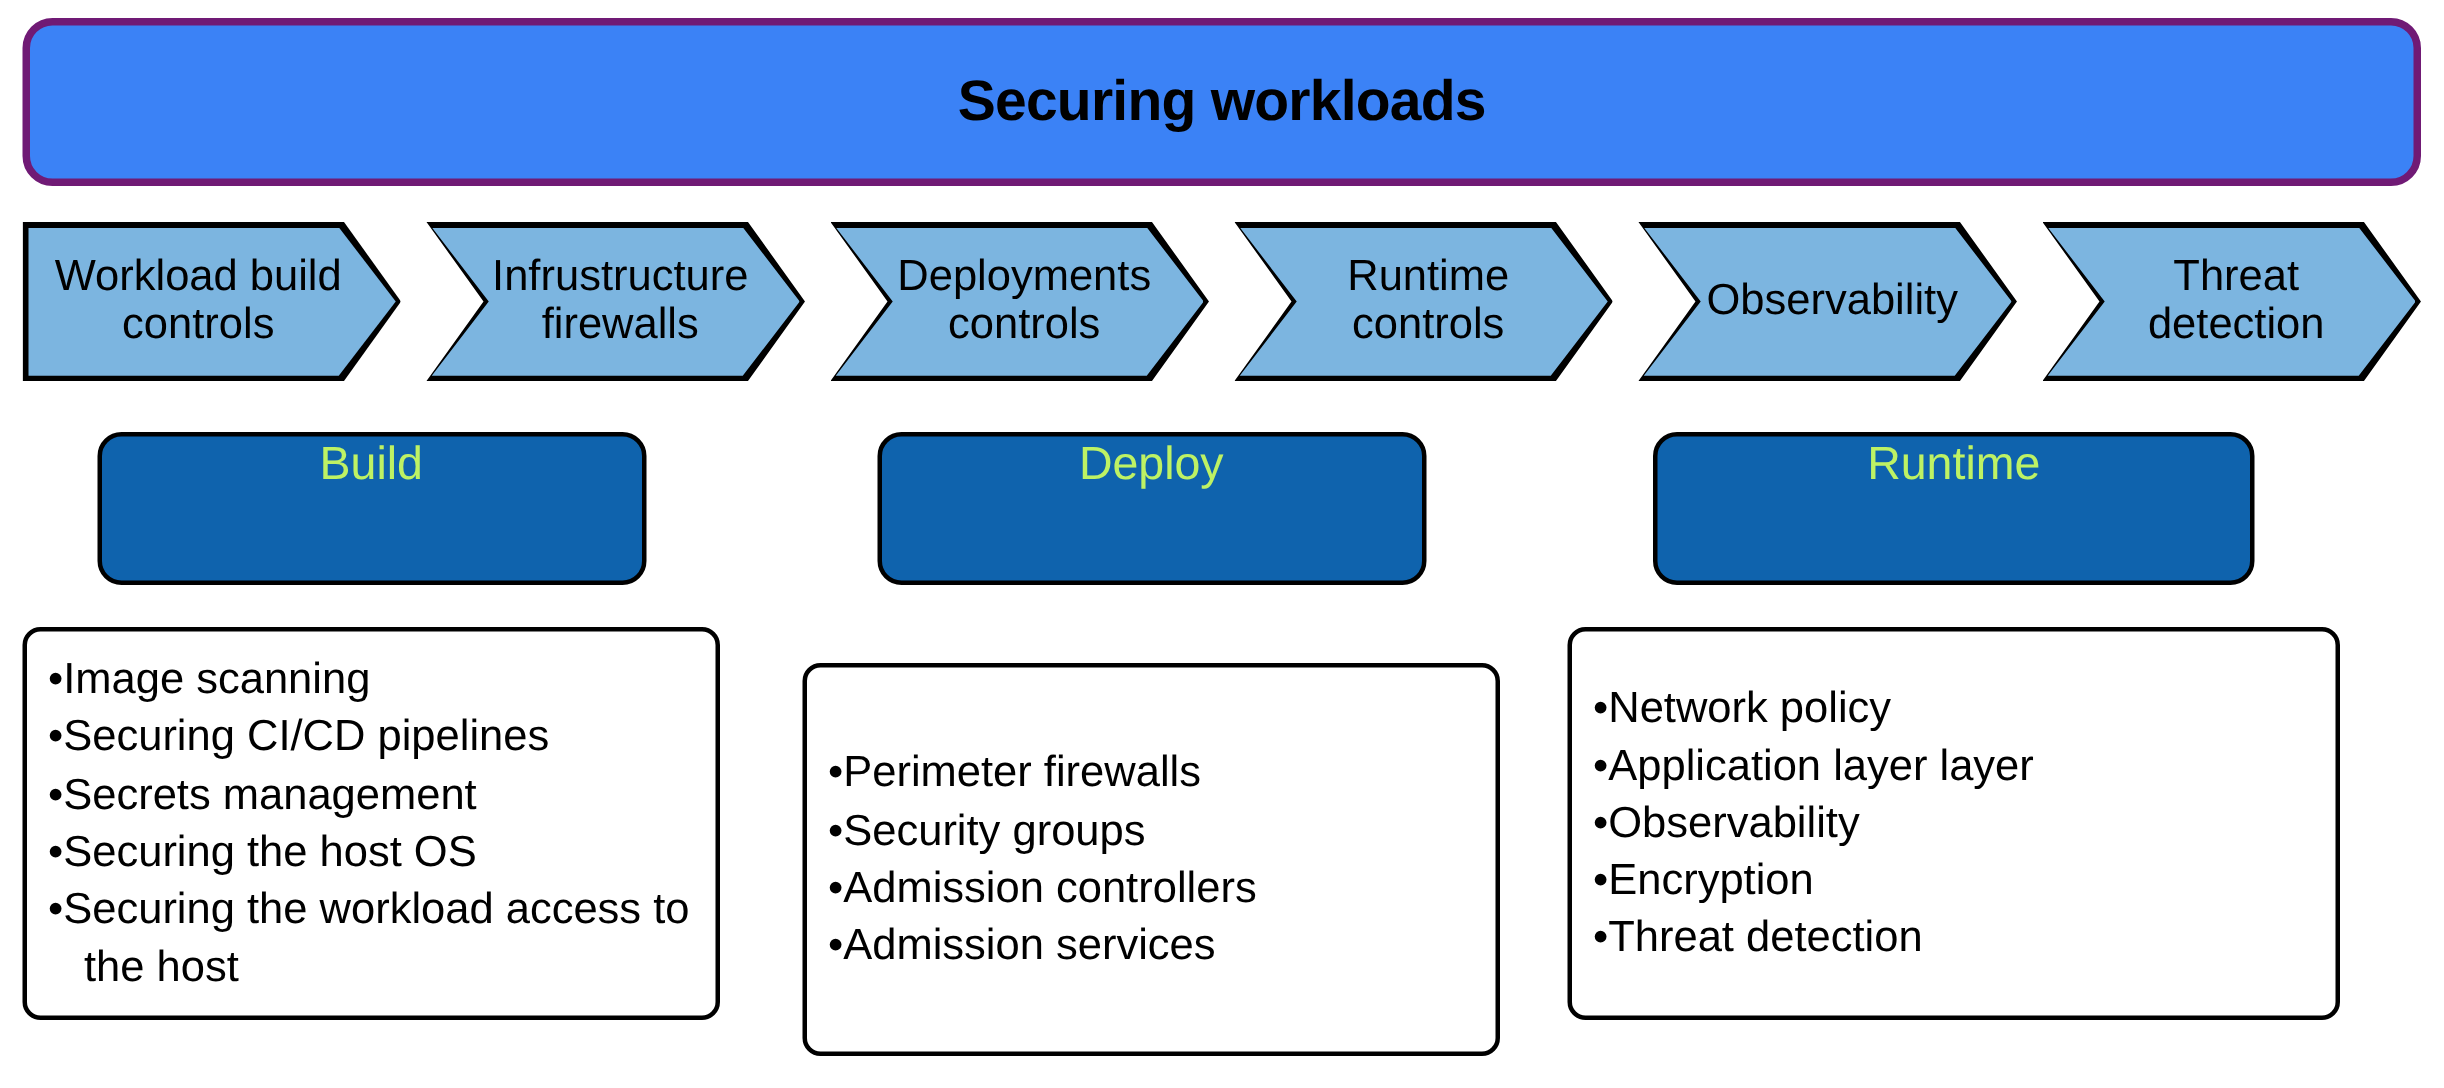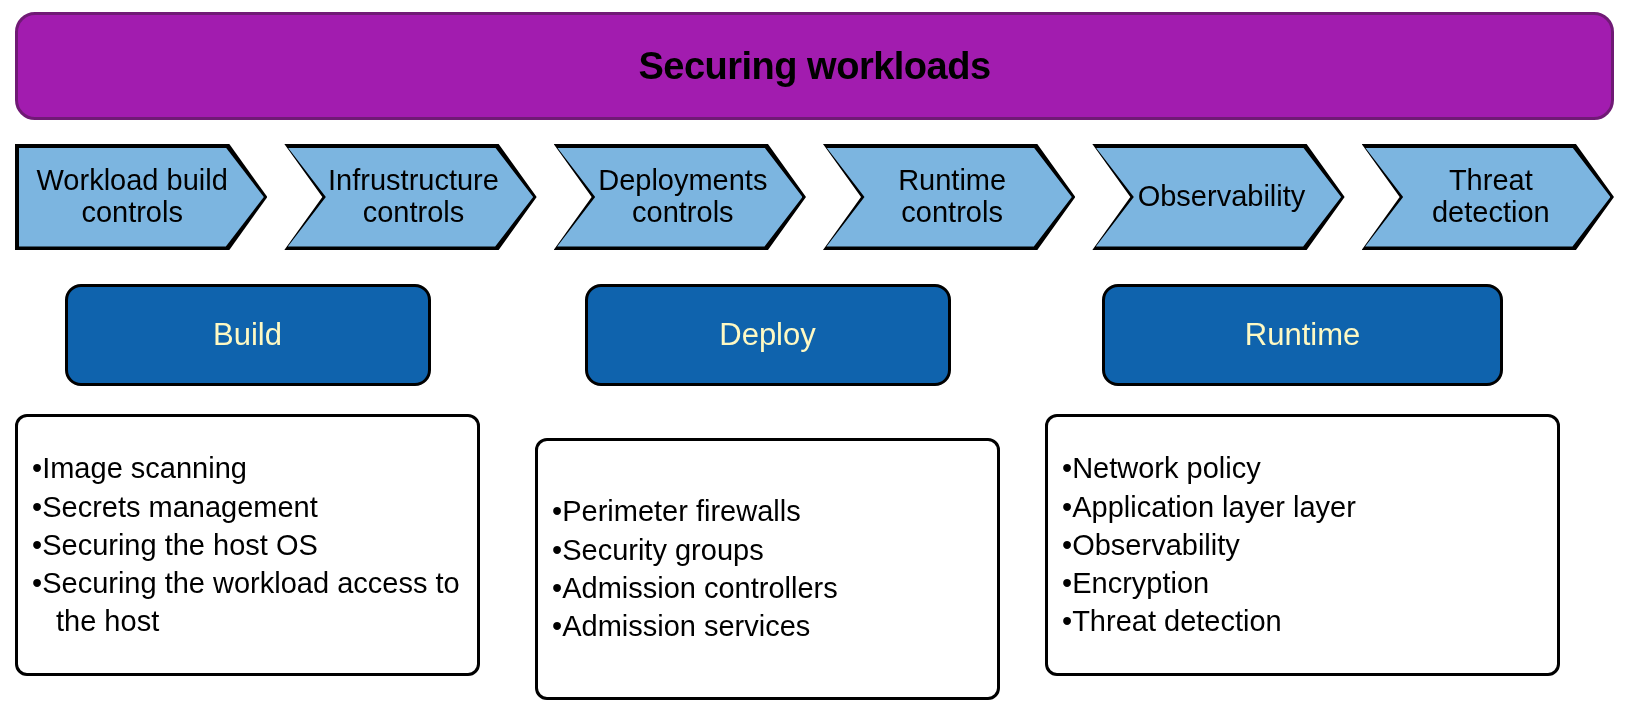--- a/index.html
+++ b/index.html
@@ -9,22 +9,22 @@
     font-family: "Liberation Sans", sans-serif;
     color: #000;
     overflow: hidden;
     position: relative;
   }
 
   
   .banner {
     margin: 12px 15px 0 15px;
     height: 102px;
-    background: #a21caf;
-    border: 3px solid #701a75;
+    background: #3b82f6;
+    border: 5px solid #701a75;
     border-radius: 20px;
     display: flex;
     align-items: center;
     justify-content: center;
   }
   .banner-title {
     font-size: 38px;
     font-weight: 700;
     letter-spacing: -0.5px;
   }
@@ -78,23 +78,22 @@
   .col-deploy  { width: 465px; margin-left: 55px; gap: 24px; }
   .col-runtime { width: 515px; margin-left: 45px; }
 
   .phase-badge {
     margin: 34px auto 0 auto;
     height: 96px;
     background: #0f63ad;
     border: 3px solid #000;
     border-radius: 16px;
     display: flex;
-    align-items: center;
-    justify-content: center;
-    color: #fef9c3;
+    justify-content: center;
+    color: #bef264;
     font-size: 31px;
   }
   .col-build .phase-badge,
   .col-deploy .phase-badge { width: 360px; }
   .col-runtime .phase-badge { width: 395px; }
 
   .items-card {
     margin-top: 28px;
     border: 3px solid #000;
     border-radius: 12px;
@@ -127,21 +126,21 @@
 
 <div class="stage-row">
   <div class="chevron first">
     <div class="shape-outer"></div>
     <div class="shape-inner">Workload build
 controls</div>
   </div>
   <div class="chevron">
     <div class="shape-outer"></div>
     <div class="shape-inner">Infrustructure
-controls</div>
+firewalls</div>
   </div>
   <div class="chevron">
     <div class="shape-outer"></div>
     <div class="shape-inner">Deployments
 controls</div>
   </div>
   <div class="chevron">
     <div class="shape-outer"></div>
     <div class="shape-inner">Runtime
 controls</div>
@@ -159,20 +158,21 @@
 
 <div class="columns">
 
   <div class="col col-build">
     <div class="phase-badge">
       <span>Build</span>
     </div>
     <div class="items-card">
       <ul>
         <li>Image scanning</li>
+        <li>Securing CI/CD pipelines</li>
         <li>Secrets management</li>
         <li>Securing the host OS</li>
         <li>Securing the workload access to the host</li>
       </ul>
     </div>
   </div>
 
   <div class="col col-deploy">
     <div class="phase-badge">
       <span>Deploy</span>

